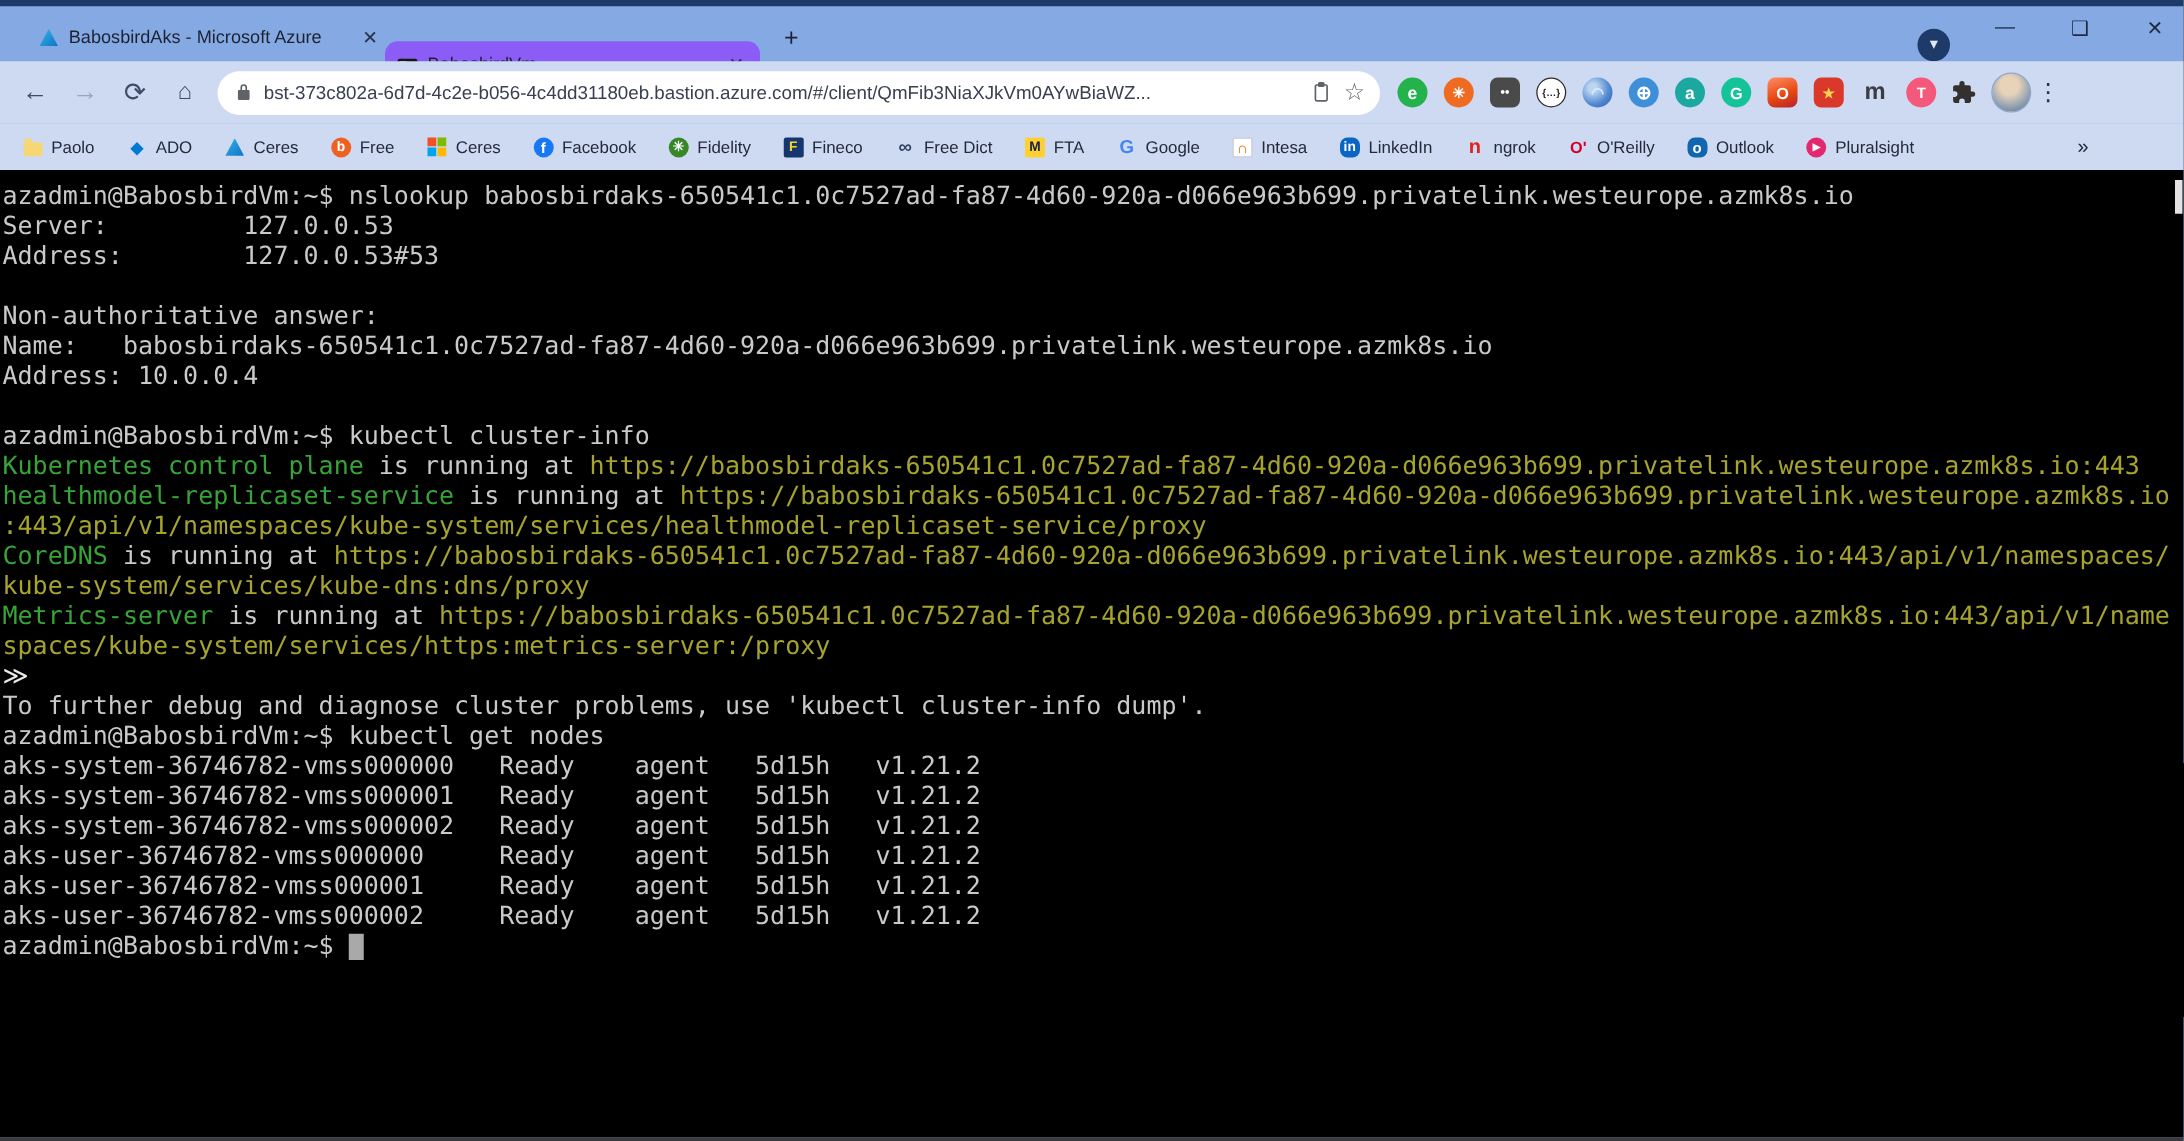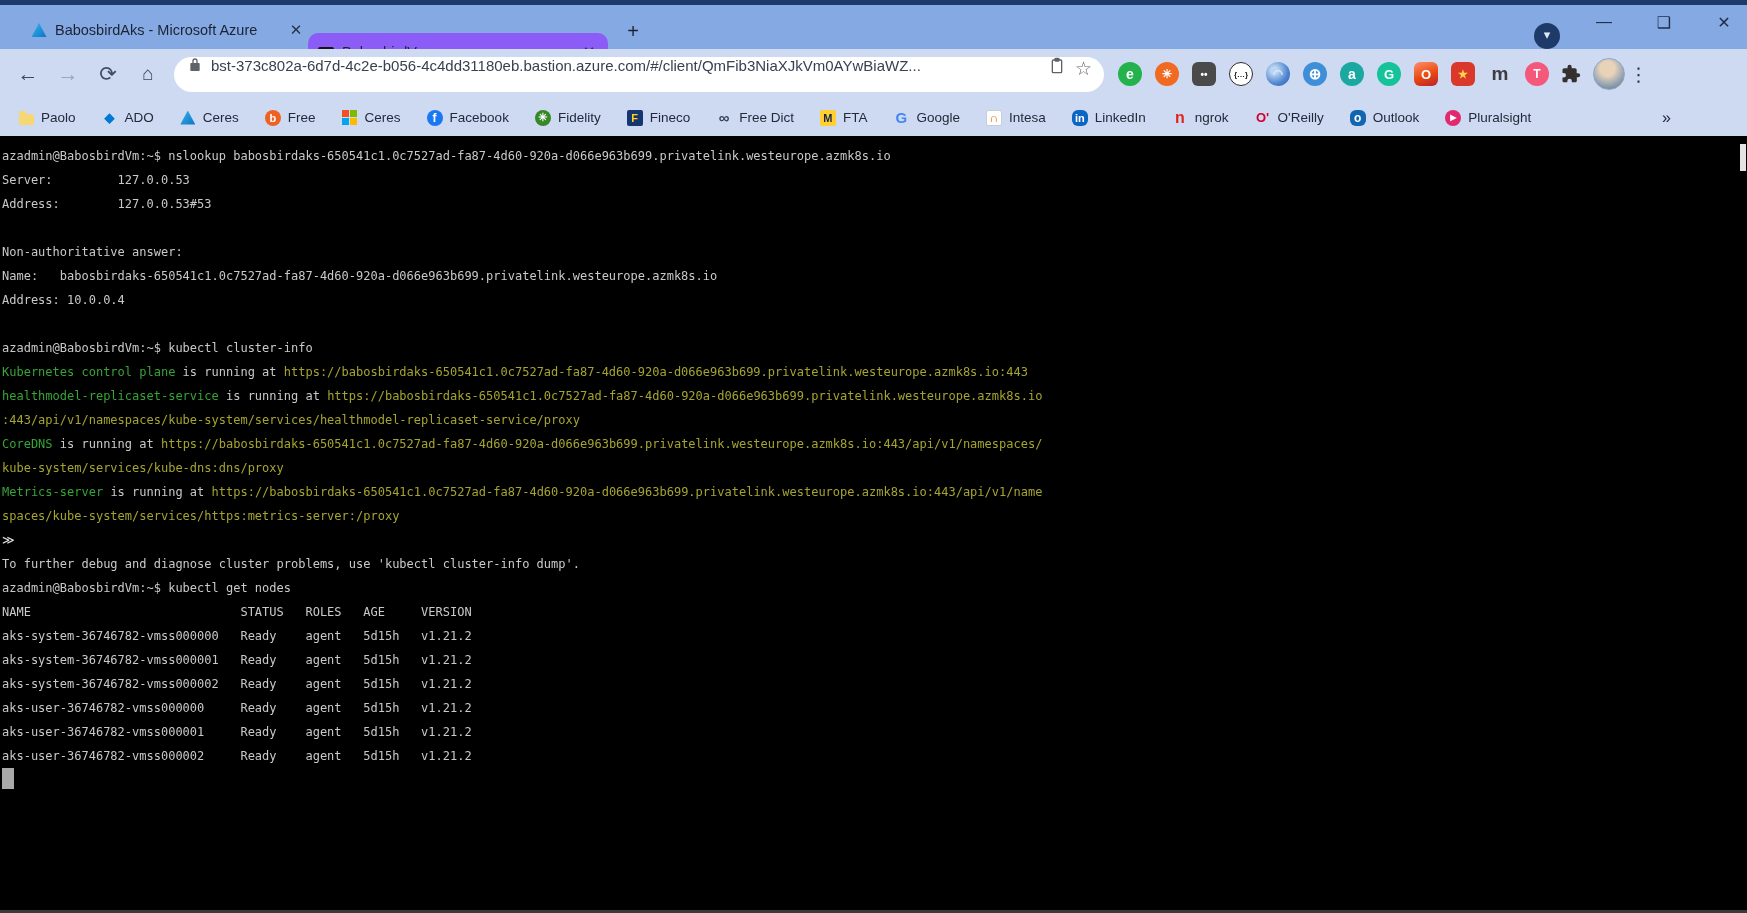--- a/index.html
+++ b/index.html
@@ -26,21 +26,21 @@
   .tabsearch{position:absolute;left:1534px;top:18px;width:26px;height:26px;border-radius:50%;
              background:#1d3a68;color:#dfe8f8;text-align:center;line-height:24px;font-size:13px;}
   .wincontrols{position:absolute;right:8px;top:8px;display:flex;gap:30px;color:#1e2b45;font-size:16px;}
   .winbtn{width:30px;text-align:center;}
   
   .toolbar{position:absolute;left:0;top:49px;width:100%;height:50px;background:#ced9f2;
            display:flex;align-items:center;}
   .navbtn{width:40px;text-align:center;font-size:21px;color:#3f4a66;}
   .navbtn.disabled{color:#9aa4bc;}
   .urlpill{height:35px;background:#ffffff;border-radius:18px;flex:0 0 930px;margin-left:6px;
-           display:flex;align-items:flex-start;padding:0 12px;box-sizing:border-box;}
+           display:flex;align-items:center;padding:0 12px;box-sizing:border-box;}
   .urltext{flex:1;font-size:15px;color:#394150;white-space:nowrap;overflow:hidden;margin-left:9px;}
   .pill-ic{color:#5f6368;margin-left:10px;display:flex;align-items:center;}
   .extrow{display:flex;align-items:center;gap:13px;margin-left:14px;}
   .extic{width:24px;height:24px;display:flex;align-items:center;justify-content:center;
          font-weight:bold;box-sizing:border-box;}
   .avatar{width:30px;height:30px;border-radius:50%;
           background:radial-gradient(circle at 45% 32%,#e8d3b8 28%,#97a5b3 62%,#5b6b7a 100%);
           border:1px solid #8fa6cc;}
   .menu3{font-size:19px;color:#2a3147;margin:0 10px 0 4px;}
   
@@ -49,21 +49,21 @@
   .bm{display:flex;align-items:flex-start;gap:7px;font-size:13.5px;color:#232a3a;white-space:nowrap;}
   .bm-spacer{flex:1;}
   .bm-more{font-size:16px;color:#232a3a;margin-right:58px;}
   .folder-ic{width:15px;height:11px;background:#f7d774;border-radius:1.5px;position:relative;margin-top:3px;}
   .folder-ic::before{content:"";position:absolute;left:0;top:-3px;width:7px;height:3px;
                      background:#f7d774;border-radius:1.5px 1.5px 0 0;}
   .ms4{display:grid;grid-template-columns:7px 7px;grid-template-rows:7px 7px;gap:1.5px;}
   .ms4 i{display:block;}
   
   .terminal{position:absolute;left:0;top:136px;width:100%;height:774px;background:var(--t-bg,#000);
-            font-family:"DejaVu Sans Mono","Liberation Mono",monospace;font-size:12px;
+            font-family:"DejaVu Sans Mono","Liberation Mono",monospace;font-size:20px;
             line-height:24px;color:var(--t-fg,#c9c9c9);padding:8px 0 0 2px;box-sizing:border-box;
             overflow:hidden;}
   .tline{white-space:pre;min-height:24px;}
   .seg-fg{color:var(--t-fg);}
   .seg-green{color:var(--t-green);}
   .seg-yellow{color:var(--t-yellow);}
   .seg-bright{color:var(--t-bright);}
   .cursor{display:inline-block;width:12px;height:21px;background:var(--t-cursor,#a9a9a9);
           vertical-align:text-bottom;}
   .term-scroll{position:absolute;right:1px;top:144px;width:6px;height:27px;background:#e3e3e3;}
@@ -258,25 +258,24 @@
       <div class="tline"><span class="seg-green">Kubernetes control plane</span><span class="seg-fg"> is running at </span><span class="seg-yellow">https://babosbirdaks-650541c1.0c7527ad-fa87-4d60-920a-d066e963b699.privatelink.westeurope.azmk8s.io:443</span></div>
       <div class="tline"><span class="seg-green">healthmodel-replicaset-service</span><span class="seg-fg"> is running at </span><span class="seg-yellow">https://babosbirdaks-650541c1.0c7527ad-fa87-4d60-920a-d066e963b699.privatelink.westeurope.azmk8s.io</span></div>
       <div class="tline"><span class="seg-yellow">:443/api/v1/namespaces/kube-system/services/healthmodel-replicaset-service/proxy</span></div>
       <div class="tline"><span class="seg-green">CoreDNS</span><span class="seg-fg"> is running at </span><span class="seg-yellow">https://babosbirdaks-650541c1.0c7527ad-fa87-4d60-920a-d066e963b699.privatelink.westeurope.azmk8s.io:443/api/v1/namespaces/</span></div>
       <div class="tline"><span class="seg-yellow">kube-system/services/kube-dns:dns/proxy</span></div>
       <div class="tline"><span class="seg-green">Metrics-server</span><span class="seg-fg"> is running at </span><span class="seg-yellow">https://babosbirdaks-650541c1.0c7527ad-fa87-4d60-920a-d066e963b699.privatelink.westeurope.azmk8s.io:443/api/v1/name</span></div>
       <div class="tline"><span class="seg-yellow">spaces/kube-system/services/https:metrics-server:/proxy</span></div>
       <div class="tline"><span class="seg-bright">≫</span></div>
       <div class="tline"><span class="seg-fg">To further debug and diagnose cluster problems, use 'kubectl cluster-info dump'.</span></div>
       <div class="tline"><span class="seg-fg">azadmin@BabosbirdVm:~$ kubectl get nodes</span></div>
-      <div class="tline"><span class="seg-fg">NAME                             STATUS   ROLES   AGE     VERSION</span></div>
       <div class="tline"><span class="seg-fg">aks-system-36746782-vmss000000   Ready    agent   5d15h   v1.21.2</span></div>
       <div class="tline"><span class="seg-fg">aks-system-36746782-vmss000001   Ready    agent   5d15h   v1.21.2</span></div>
       <div class="tline"><span class="seg-fg">aks-system-36746782-vmss000002   Ready    agent   5d15h   v1.21.2</span></div>
       <div class="tline"><span class="seg-fg">aks-user-36746782-vmss000000     Ready    agent   5d15h   v1.21.2</span></div>
       <div class="tline"><span class="seg-fg">aks-user-36746782-vmss000001     Ready    agent   5d15h   v1.21.2</span></div>
       <div class="tline"><span class="seg-fg">aks-user-36746782-vmss000002     Ready    agent   5d15h   v1.21.2</span></div>
-      <div class="tline"><span class="cursor"></span></div>
+      <div class="tline"><span class="seg-fg">azadmin@BabosbirdVm:~$ </span><span class="cursor"></span></div>
     </div>
   <div class="term-scroll"></div>
   <div class="bottomstrip"></div>
 
 </div>
 
 </body></html>

